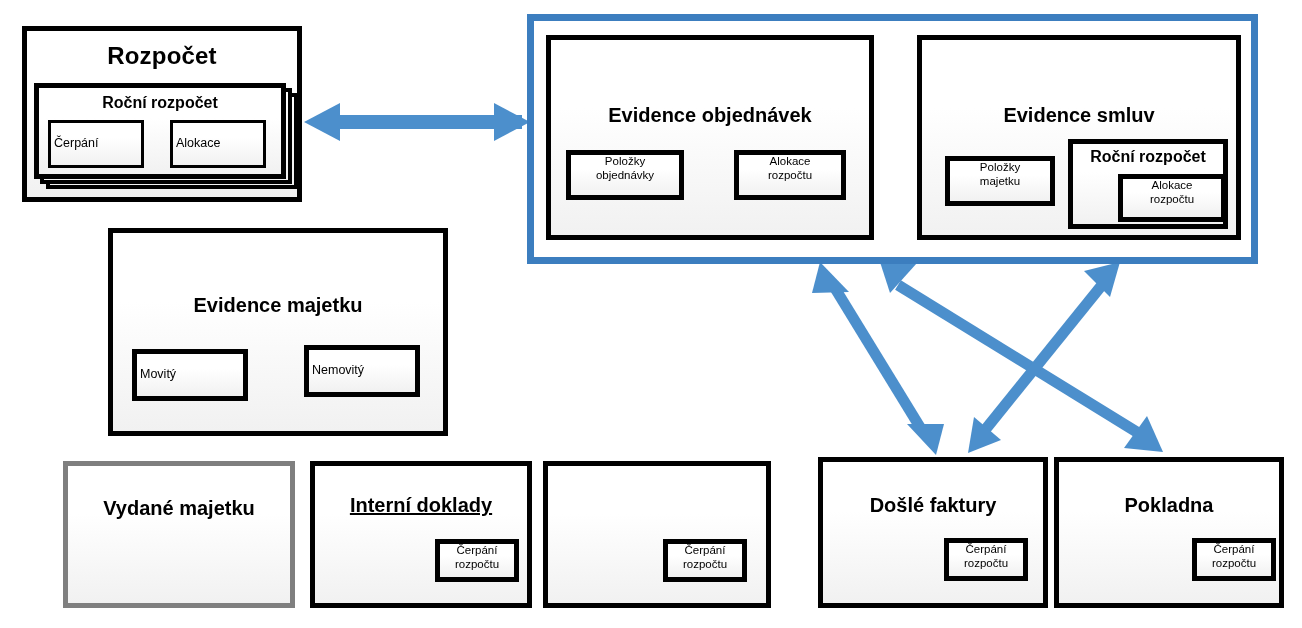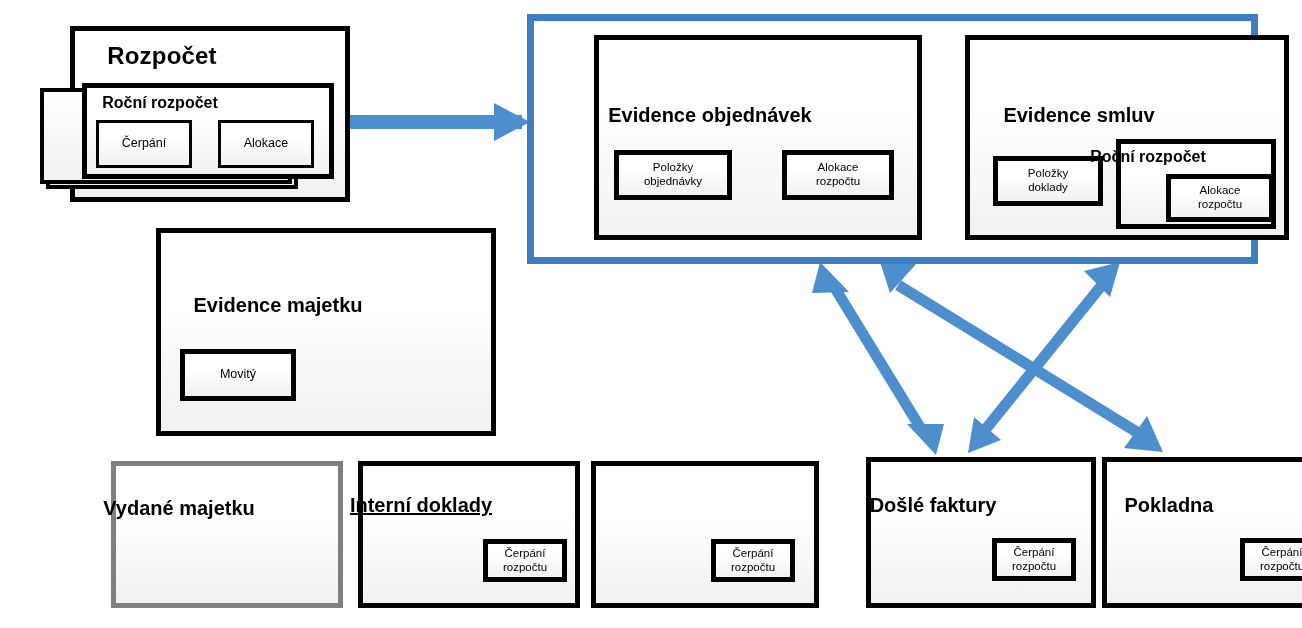--- a/index.html
+++ b/index.html
@@ -18,24 +18,23 @@
   }
 
   
   .box {
     position: absolute;
     box-sizing: border-box;
     background: linear-gradient(to bottom, #ffffff 0%, #ffffff 35%, #f1f1f1 100%);
     border: 4px solid #000000;
     display: flex;
     align-items: center;
-    justify-content: center;
+    justify-content: flex-start;
     text-align: center;
     color: #000000;
-    margin-left: 48px;
   }
   .box.thin   { border-width: 3px; }
   .box.thick  { border-width: 5px; }
   .box.gray   { border-color: #7f7f7f; }
 
   
   .sheet {
     position: absolute;
     box-sizing: border-box;
     background: linear-gradient(to bottom, #ffffff 0%, #f1f1f1 100%);
@@ -168,20 +167,23 @@
     <span class="lbl">Alokace</span>
   </div>
 
   <div class="box thick" style="left:108px; top:228px; width:340px; height:208px; z-index:3;">
   </div>
   <div class="title-md" style="left:108px; top:294px; width:340px; z-index:6;">Evidence majetku</div>
 
   <div class="box thick" style="left:132px; top:349px; width:116px; height:52px; z-index:6;">
     <span class="lbl">Movitý</span>
   </div>
+  <div class="box thick" style="left:304px; top:345px; width:116px; height:52px; z-index:6;">
+    <span class="lbl">Nemovitý</span>
+  </div>
 
   <div id="blue-group" style="left:527px; top:14px; width:731px; height:250px; z-index:4;"></div>
 
   <div class="box thick" style="left:546px; top:35px; width:328px; height:205px; z-index:5;">
   </div>
   <div class="title-md" style="left:546px; top:104px; width:328px; z-index:7;">Evidence objednávek</div>
 
   <div class="box thick" style="left:566px; top:150px; width:118px; height:50px; z-index:7; flex-direction:column;">
     <span class="lbl-sm">Položky</span>
     <span class="lbl-sm">objednávky</span>
@@ -190,21 +192,21 @@
     <span class="lbl-sm">Alokace</span>
     <span class="lbl-sm">rozpočtu</span>
   </div>
 
   <div class="box thick" style="left:917px; top:35px; width:324px; height:205px; z-index:5;">
   </div>
   <div class="title-md" style="left:917px; top:104px; width:324px; z-index:7;">Evidence smluv</div>
 
   <div class="box thick" style="left:945px; top:156px; width:110px; height:50px; z-index:7; flex-direction:column;">
     <span class="lbl-sm">Položky</span>
-    <span class="lbl-sm">doklady</span>
+    <span class="lbl-sm">majetku</span>
   </div>
 
   <div class="box thick" style="left:1068px; top:139px; width:160px; height:90px; z-index:7;">
   </div>
   <div class="title-sm" style="left:1068px; top:148px; width:160px; z-index:9;">Roční rozpočet</div>
 
   <div class="box thick" style="left:1118px; top:174px; width:108px; height:48px; z-index:9; flex-direction:column;">
     <span class="lbl-sm">Alokace</span>
     <span class="lbl-sm">rozpočtu</span>
   </div>

